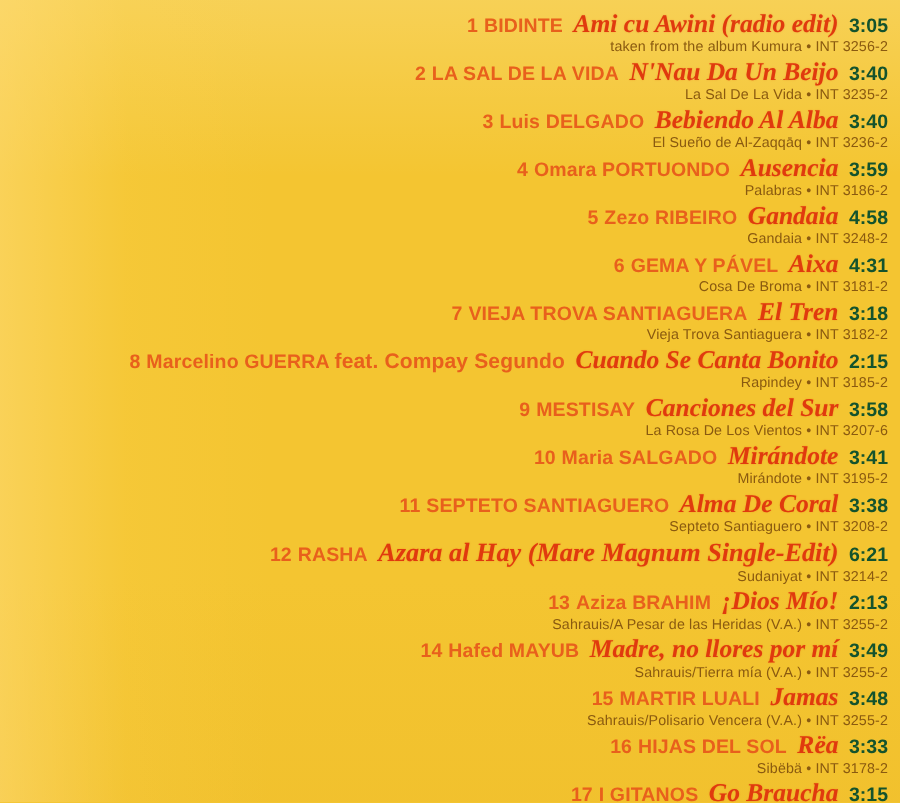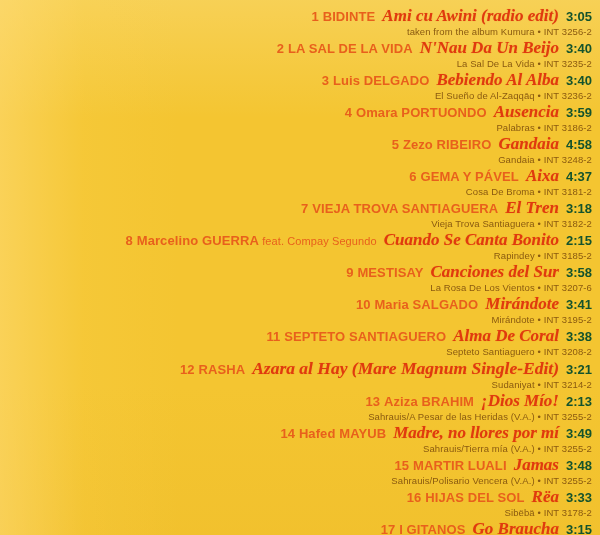--- a/index.html
+++ b/index.html
@@ -58,22 +58,22 @@
     margin-right: 4px;
   }
   .t-artist {
     color: #e8601c;
     font-size: 13px;
     font-weight: bold;
     margin-right: 7px;
     letter-spacing: 0.1px;
   }
   .t-artist .feat {
-    font-size: 11px;
-    font-weight: normal;
+    font-size: 14px;
+    font-weight: bold;
     text-align: right;
   }
   .t-title {
     color: #e03a0e;
     font-family: "Liberation Serif", serif;
     font-style: italic;
     font-weight: bold;
     font-size: 17px;
     margin-right: 7px;
     text-shadow: 0 0 1px rgba(224,58,14,0.35);
@@ -163,21 +163,21 @@
           <span class="t-sub">Gandaia  •  INT 3248-2</span>
         </div>
       </div>
     </div>
     <div class="track">
       <div style="width: 100%;">
         <div class="t-line1">
           <span class="t-num">6</span>
           <span class="t-artist"><span>GEMA Y PÁVEL</span></span>
           <span class="t-title">Aixa</span>
-          <span class="t-dur">4:37</span>
+          <span class="t-dur">4:31</span>
         </div>
         <div class="t-line2">
           <span class="t-sub">Cosa De Broma  •  INT 3181-2</span>
         </div>
       </div>
     </div>
     <div class="track">
       <div style="width: 100%;">
         <div class="t-line1">
           <span class="t-num">7</span>
@@ -241,21 +241,21 @@
           <span class="t-sub">Septeto Santiaguero  •  INT 3208-2</span>
         </div>
       </div>
     </div>
     <div class="track">
       <div style="width: 100%;">
         <div class="t-line1">
           <span class="t-num">12</span>
           <span class="t-artist"><span>RASHA</span></span>
           <span class="t-title big">Azara al Hay (Mare Magnum Single-Edit)</span>
-          <span class="t-dur">3:21</span>
+          <span class="t-dur">6:21</span>
         </div>
         <div class="t-line2">
           <span class="t-sub">Sudaniyat  •  INT 3214-2</span>
         </div>
       </div>
     </div>
     <div class="track">
       <div style="width: 100%;">
         <div class="t-line1">
           <span class="t-num">13</span>

